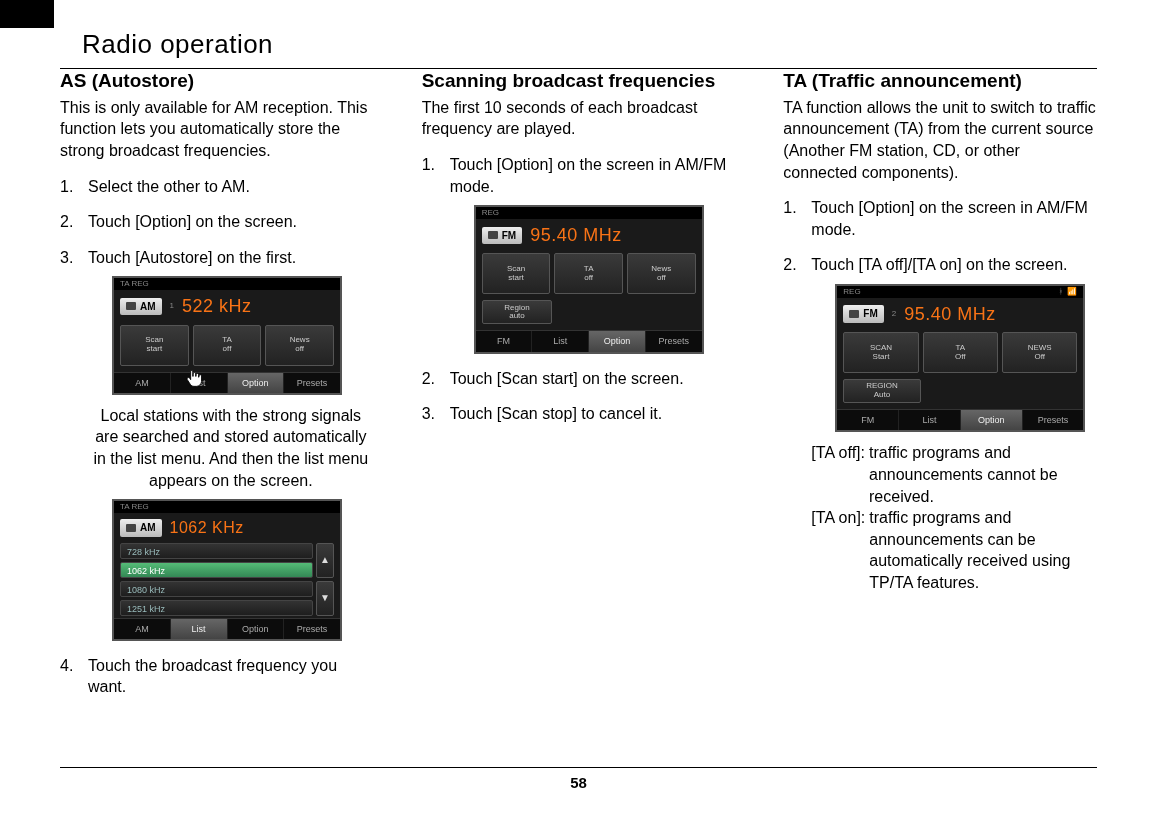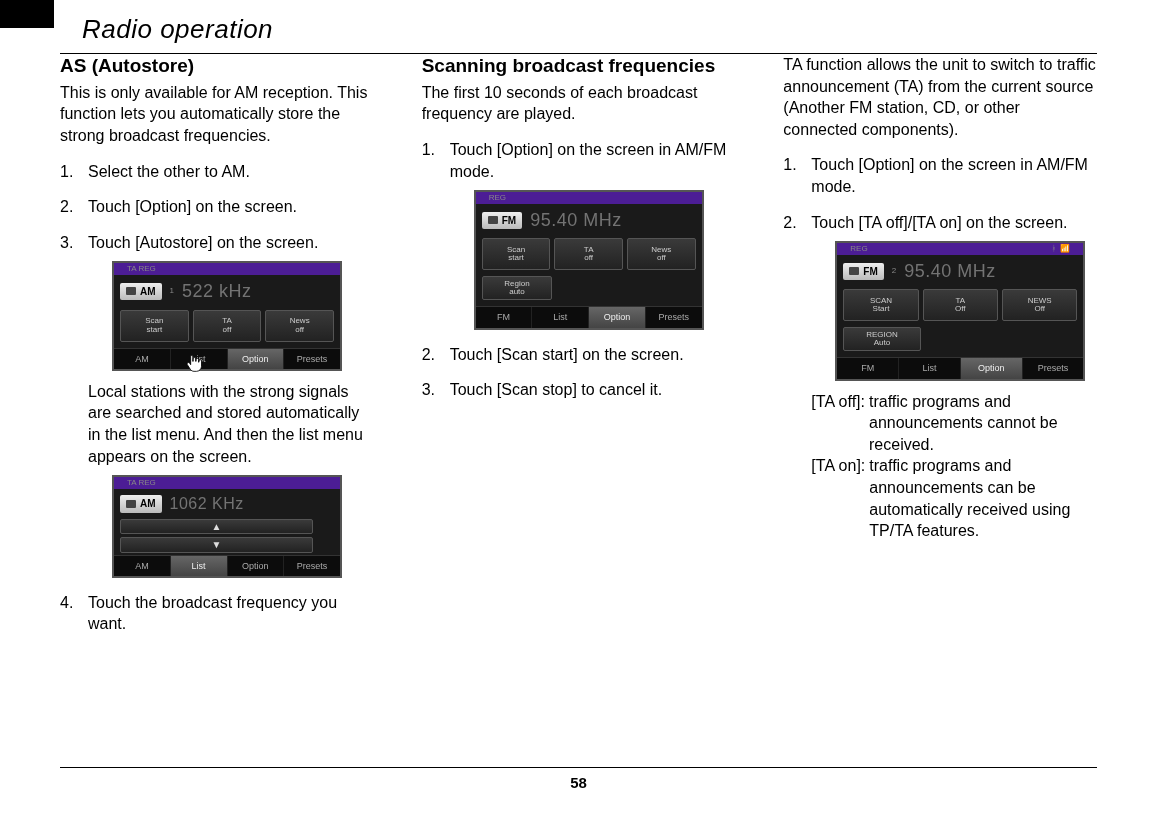--- a/index.html
+++ b/index.html
@@ -1,50 +1,50 @@
 <!DOCTYPE html>
 <html><head>
 <meta charset="utf-8">
 <style>
   * { box-sizing: border-box; margin: 0; padding: 0; }
   html, body { width: 1157px; height: 813px; background: #fff; font-family: "Helvetica Neue", Arial, sans-serif; color: #000; }
   .page { position: relative; width: 1157px; height: 813px; padding: 0 60px; }
   .black-tab { position: absolute; top: 0; left: 0; width: 54px; height: 28px; background: #000; }
-  .header { padding-top: 14px; font-style: italic; }
+  .header { padding-top: 29px; }
   .page-title { font-size: 26px; font-weight: 400; letter-spacing: 0.5px; padding-left: 22px; }
   .rule-top { border: none; border-top: 1px solid #000; margin-top: 8px; }
   .cols { display: flex; gap: 48px; }
   .col { flex: 1 1 0; min-width: 0; }
   h2 { font-size: 19px; font-weight: 700; margin-bottom: 4px; line-height: 1.25; }
   .body, p, li { font-size: 16px; line-height: 1.35; }
   .intro { margin-bottom: 14px; }
   ol { list-style: none; counter-reset: item; padding-left: 0; }
   ol > li { counter-increment: item; position: relative; padding-left: 28px; margin-bottom: 14px; }
   ol > li::before { content: counter(item) "."; position: absolute; left: 0; top: 0; }
-  .after-step { margin-top: 10px; }
+  .after-step { margin-top: 10px; text-align: center; }
   .definitions { padding-left: 0; }
   .def-row { display: flex; font-size: 16px; line-height: 1.35; }
   .def-label { white-space: nowrap; }
   .def-body { flex: 1; padding-left: 4px; }
   .footer { position: absolute; left: 60px; right: 60px; bottom: 22px; }
   .rule-bottom { border: none; border-top: 1px solid #000; }
   .page-num { text-align: center; font-weight: 700; font-size: 15px; margin-top: 6px; }
 
   
   .shot { width: 230px; margin: 8px 0 10px 24px; font-family: Arial, sans-serif; }
   .shot-wide { width: 250px; }
   .screen { border: 2px solid #555; background: #1a1a1a; color: #ddd; font-size: 10px; }
-  .topbar { height: 12px; background: #4c1d95; font-size: 8px; color: #888; padding: 1px 13px; display:flex; gap:8px; }
+  .topbar { height: 12px; background: #000000; font-size: 8px; color: #888; padding: 1px 6px; display:flex; gap:8px; }
   .freq-row { display: flex; align-items: center; padding: 4px 6px; gap: 8px; }
   .band-chip { background: linear-gradient(#eee,#bbb); color:#000; font-weight:700; font-size:10px; padding:2px 6px; border-radius:2px; display:inline-flex; align-items:center; gap:4px; }
   .band-chip .ico { width:10px; height:8px; background:#444; display:inline-block; border-radius:1px; }
   .band-sub { font-size:8px; color:#888; }
-  .freq { font-size: 18px; font-weight: 400; color:#737373; letter-spacing:0.5px; }
+  .freq { font-size: 18px; font-weight: 400; color:#f97316; letter-spacing:0.5px; }
   .btn-grid { display: grid; grid-template-columns: repeat(3,1fr); gap:4px; padding: 2px 6px 6px; }
-  .sbtn { background: linear-gradient(#3a3a3a,#222); border:1px solid #555; border-radius:2px; height:32px; display:flex; flex-direction:column; align-items:center; justify-content:center; font-size:8px; color:#ccc; line-height:1.1; }
+  .sbtn { background: linear-gradient(#3a3a3a,#222); border:1px solid #555; border-radius:2px; height:41px; display:flex; flex-direction:column; align-items:center; justify-content:center; font-size:8px; color:#ccc; line-height:1.1; }
   .row1 { padding: 0 6px 6px; }
   .bottom-tabs { display:flex; background:#0c0c0c; border-top:1px solid #333; }
   .btab { flex:1; text-align:center; font-size:9px; color:#aaa; padding:4px 0; border-right:1px solid #222; }
   .btab.sel { background: linear-gradient(#666,#444); color:#eee; }
   .btab:last-child { border-right:none; }
 
   .list-rows { padding: 0 6px 2px; display:grid; grid-template-columns: 1fr 18px; gap:3px; }
   .list-col { display:flex; flex-direction:column; gap:3px; }
   .lrow { background: linear-gradient(#333,#1e1e1e); border:1px solid #444; height:16px; font-size:9px; color:#9bb; padding:2px 6px; border-radius:2px; }
   .lrow.sel { background: linear-gradient(#5b7,#385); color:#fff; }
@@ -70,21 +70,21 @@
 
   <div class="cols">
 
     <div class="col">
       <h2>AS (Autostore)</h2>
       <p class="intro">This is only available for AM reception. This function lets you automatically store the strong broadcast frequencies.</p>
       <ol>
         <li>Select the other to AM.</li>
         <li>Touch [Option] on the screen.</li>
         <li>
-          <span>Touch [Autostore] on the screen.</span>
+          <span>Touch [Autostore] on the first.</span>
 
           
           <div class="shot shot-rel">
             <div class="screen">
               <div class="topbar">
                   <span>TA   REG</span>
                 </div>
               <div class="freq-row">
                 <span class="band-chip">
                     <span class="ico"></span>
@@ -130,20 +130,26 @@
                   <span>TA   REG</span>
                 </div>
               <div class="freq-row">
                 <span class="band-chip">
                     <span class="ico"></span>
                     <span>AM</span>
                   </span>
                 <span class="freq" style="font-size:16px">1062 KHz</span>
               </div>
               <div class="list-rows">
+                <div class="list-col">
+                  <div class="lrow">728 kHz</div>
+                  <div class="lrow sel">1062 kHz</div>
+                  <div class="lrow">1080 kHz</div>
+                  <div class="lrow">1251 kHz</div>
+                </div>
                 <div class="arrow-col">
                   <div class="arrow-btn">▲</div>
                   <div class="arrow-btn">▼</div>
                 </div>
               </div>
               <div class="bottom-tabs">
                 <div class="btab">AM</div>
                 <div class="btab sel">List</div>
                 <div class="btab">Option</div>
                 <div class="btab">Presets</div>
@@ -201,20 +207,21 @@
               </div>
             </div>
           </div>
         </li>
         <li>Touch  [Scan start] on the screen.</li>
         <li>Touch [Scan stop] to cancel it.</li>
       </ol>
     </div>
 
     <div class="col">
+      <h2>TA (Traffic announcement)</h2>
       <p class="intro">TA function allows the unit to switch to traffic announcement (TA) from the current source (Another FM station, CD, or other connected components).</p>
       <ol>
         <li>Touch [Option] on the screen in AM/FM mode.</li>
         <li>
           <span>Touch [TA off]/[TA on] on the screen.</span>
           <div class="shot shot-wide">
             <div class="screen">
               <div class="topbar">
                 <span>REG</span>
                 <span class="status-icons">

